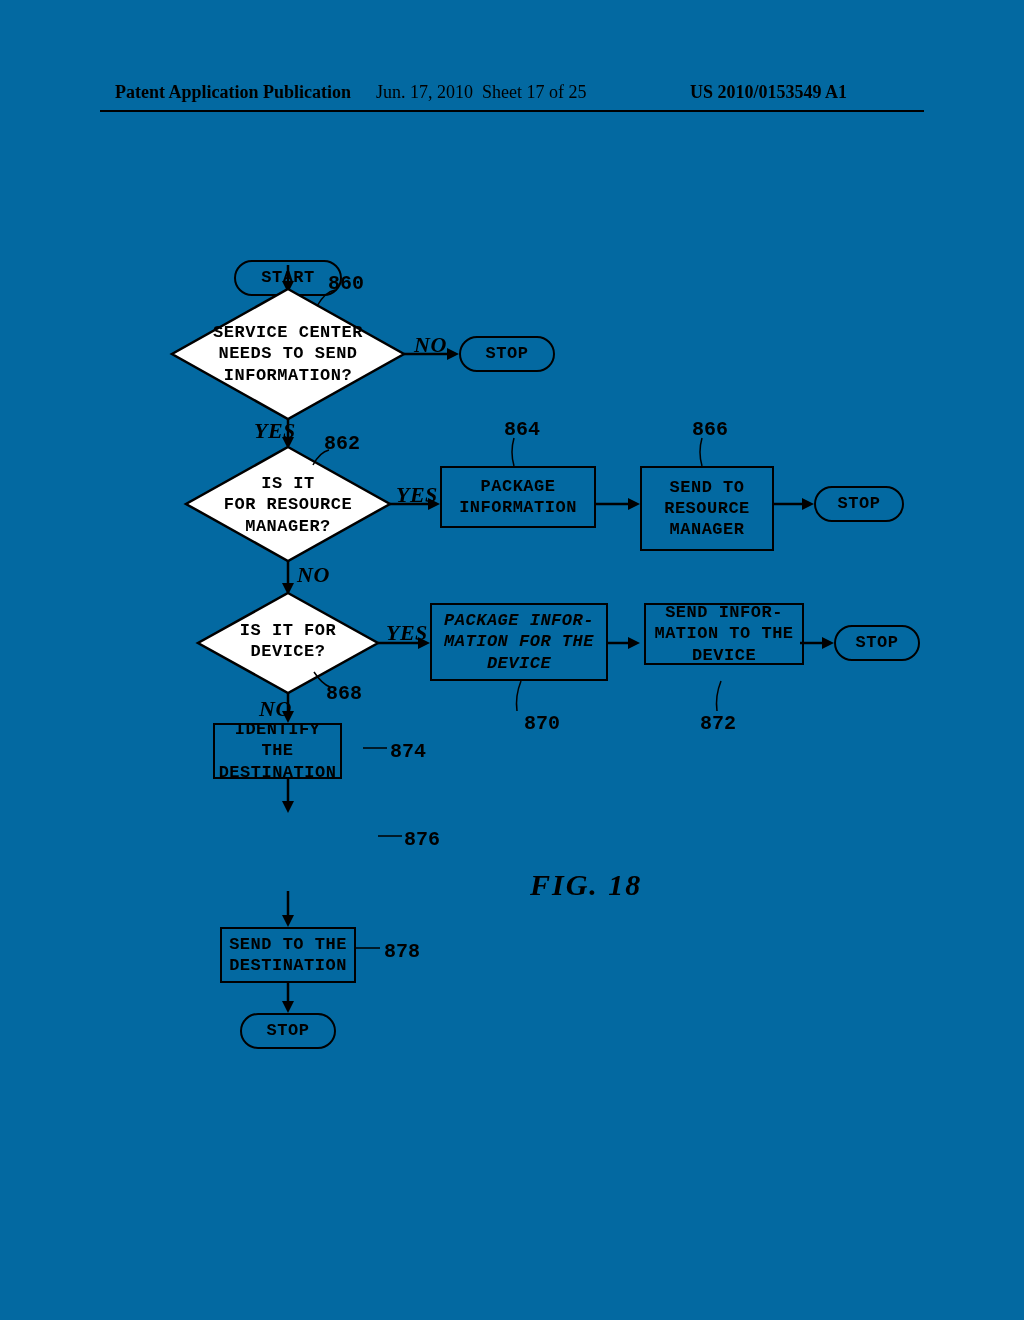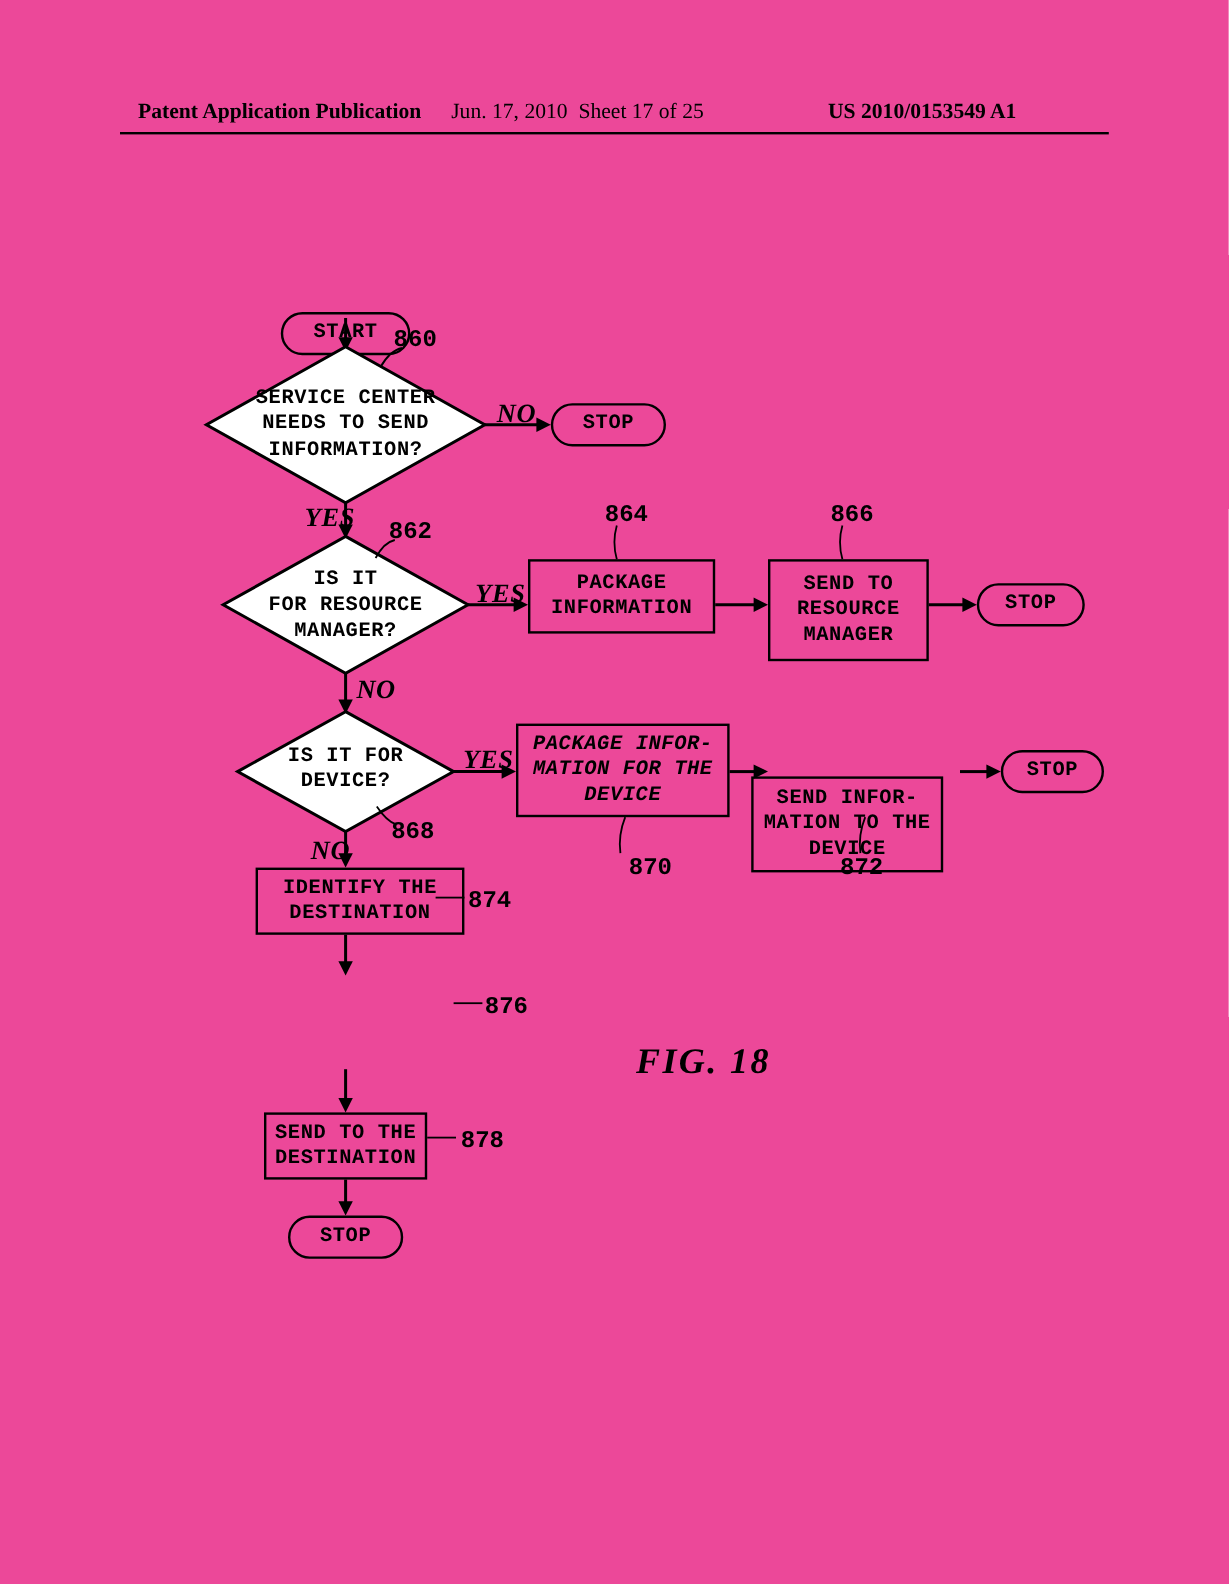--- a/index.html
+++ b/index.html
@@ -5,21 +5,21 @@
   html, body {
     margin: 0;
     padding: 0;
     background: #fff;
     font-family: "Courier New", Courier, monospace;
   }
   .page {
     position: relative;
     width: 1024px;
     height: 1320px;
-    background: #ec4899;
+    background: #0369a1;
   }
   .header {
     position: absolute;
     top: 82px;
     left: 0;
     width: 1024px;
     font-family: "Times New Roman", Times, serif;
     font-size: 18px;
   }
   .hdr-left  { position: absolute; left: 115px; top: 0; font-weight: bold; }
@@ -223,21 +223,21 @@
   <span class="ref-label" style="position:absolute; left:508px; top:712px;margin-left:16px;">870</span>
   <svg class="leader" style="left:517px; top:681px; width:1px; height:30px;">
     <path d="M4 0 Q -2 15 0 30"></path>
   </svg>
 
   <svg class="arrow" style="left:608px; top:643px; width:32px; height:1px;">
     <line x1="0" y1="0" x2="22" y2="0"></line>
     <polygon points="20,-6 20,6 32,0"></polygon>
   </svg>
 
-  <div class="box" style="left:626px; top:603px; width:160px; height:80px;margin-top:44px;">
+  <div class="box" style="left:644px; top:603px; width:160px; height:62px;">
     <div class="shape-label" style="white-space:pre-line;">SEND INFOR-
 MATION TO THE
 DEVICE</div>
   </div>
   <span class="ref-label" style="position:absolute; left:700px; top:712px;">872</span>
   <svg class="leader" style="left:717px; top:681px; width:1px; height:30px;">
     <path d="M4 0 Q -2 15 0 30"></path>
   </svg>
 
   <svg class="arrow" style="left:800px; top:643px; width:34px; height:1px;">
@@ -247,21 +247,21 @@
   <div class="term" style="left:834px; top:625px; width:86px; height:36px;">
     <div class="shape-label">STOP</div>
   </div>
 
   <span class="small-label" style="position:absolute; left:259px; top:696px;">NO</span>
   <svg class="arrow" style="left:288px; top:693px; width:1px; height:30px;">
     <line x1="0" y1="0" x2="0" y2="20"></line>
     <polygon points="-6,18 6,18 0,30"></polygon>
   </svg>
 
-  <div class="box" style="left:213px; top:723px; width:174px; height:56px;">
+  <div class="box" style="left:213px; top:723px; width:129px; height:56px;">
     <div class="shape-label" style="white-space:pre-line;">IDENTIFY THE
 DESTINATION</div>
   </div>
   <span class="ref-label" style="position:absolute; left:390px; top:740px;">874</span>
   <svg class="leader" style="left:363px; top:748px; width:26px; height:1px;">
     <path d="M0 0 L 24 0"></path>
   </svg>
 
   <svg class="arrow" style="left:288px; top:779px; width:1px; height:34px;">
     <line x1="0" y1="0" x2="0" y2="24"></line>

